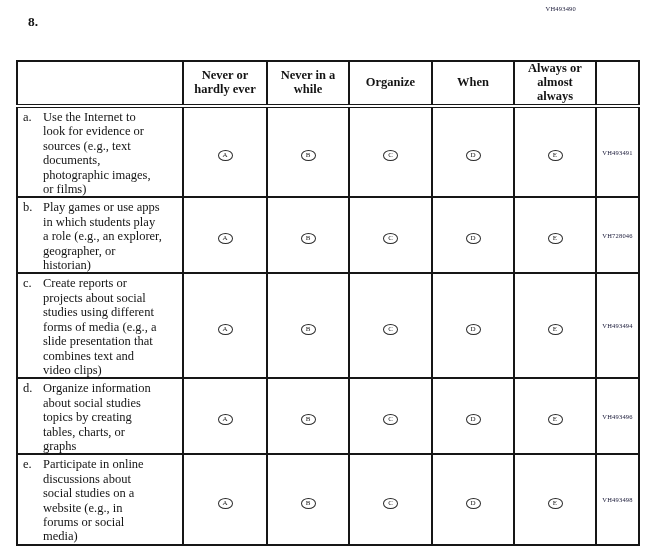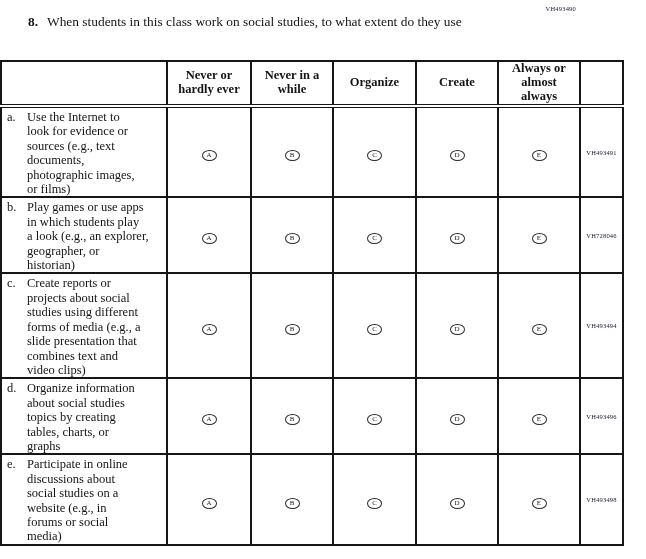--- a/index.html
+++ b/index.html
@@ -9,21 +9,21 @@
   }
   .corner-id {
     position:absolute; top:5px; right:70px;
     font-size:6.5px; letter-spacing:.2px; color:#20203e;
   }
   .question { position:absolute; left:28px; top:14px; display:flex; font-size:13.4px; line-height:15.6px; }
   .qnum  { font-weight:bold; width:19px; flex:none; }
   .qtext { width:540px; }
   .qtext .bold { font-weight:bold; }
 
-  table.survey { position:absolute; left:0; top:60px; border-collapse:collapse; table-layout:fixed; }
+  table.survey { position:absolute; left:16px; top:60px; border-collapse:collapse; table-layout:fixed; }
   .survey td, .survey th { border:2px solid #161616; padding:0; }
   .survey th {
     border-bottom:4px double #161616;
     font-size:12.5px; line-height:13.8px; font-weight:bold;
     text-align:center; vertical-align:middle; white-space:pre;
   }
   tr.hdr { height:45px; }
   tr.ra { height:86px; }
   tr.rb { height:75px; }
   tr.rc { height:99px; }
@@ -50,21 +50,20 @@
 </head>
 <body>
 
 <div class="page">
 
   <div class="corner-id">VH493490</div>
 
   <div class="question">
     <div class="qnum">8.</div>
     <div class="qtext">
-      <div>When students in this class work on social studies, to what extent do they use</div>
     </div>
   </div>
 
   <table class="survey">
     <colgroup>
       <col style="width:166px">
         <col style="width:84px">
         <col style="width:82px">
       <col style="width:83px">
         <col style="width:82px">
@@ -72,21 +71,21 @@
         <col style="width:43px">
     </colgroup>
     <thead>
       <tr class="hdr">
         <th></th>
         <th>Never or
 hardly ever</th>
         <th>Never in a
 while</th>
         <th>Organize</th>
-        <th>Create</th>
+        <th>When</th>
         <th>Always or
 almost
 always</th>
         <th></th>
       </tr>
     </thead>
     <tbody>
       <tr class="ra">
         <td class="lbl">
           <div class="lblwrap">
@@ -105,21 +104,21 @@
         <td class="opt"><span class="circle">D</span></td>
         <td class="opt"><span class="circle">E</span></td>
         <td class="vid">VH493491</td>
       </tr>
       <tr class="rb">
         <td class="lbl">
           <div class="lblwrap">
             <span class="itm">b.</span>
             <span class="txt">Play games or use apps
 in which students play
-a look (e.g., an explorer,
+a role (e.g., an explorer,
 geographer, or
 historian)</span>
           </div>
         </td>
         <td class="opt"><span class="circle">A</span></td>
         <td class="opt"><span class="circle">B</span></td>
         <td class="opt"><span class="circle">C</span></td>
         <td class="opt"><span class="circle">D</span></td>
         <td class="opt"><span class="circle">E</span></td>
         <td class="vid">VH728046</td>

